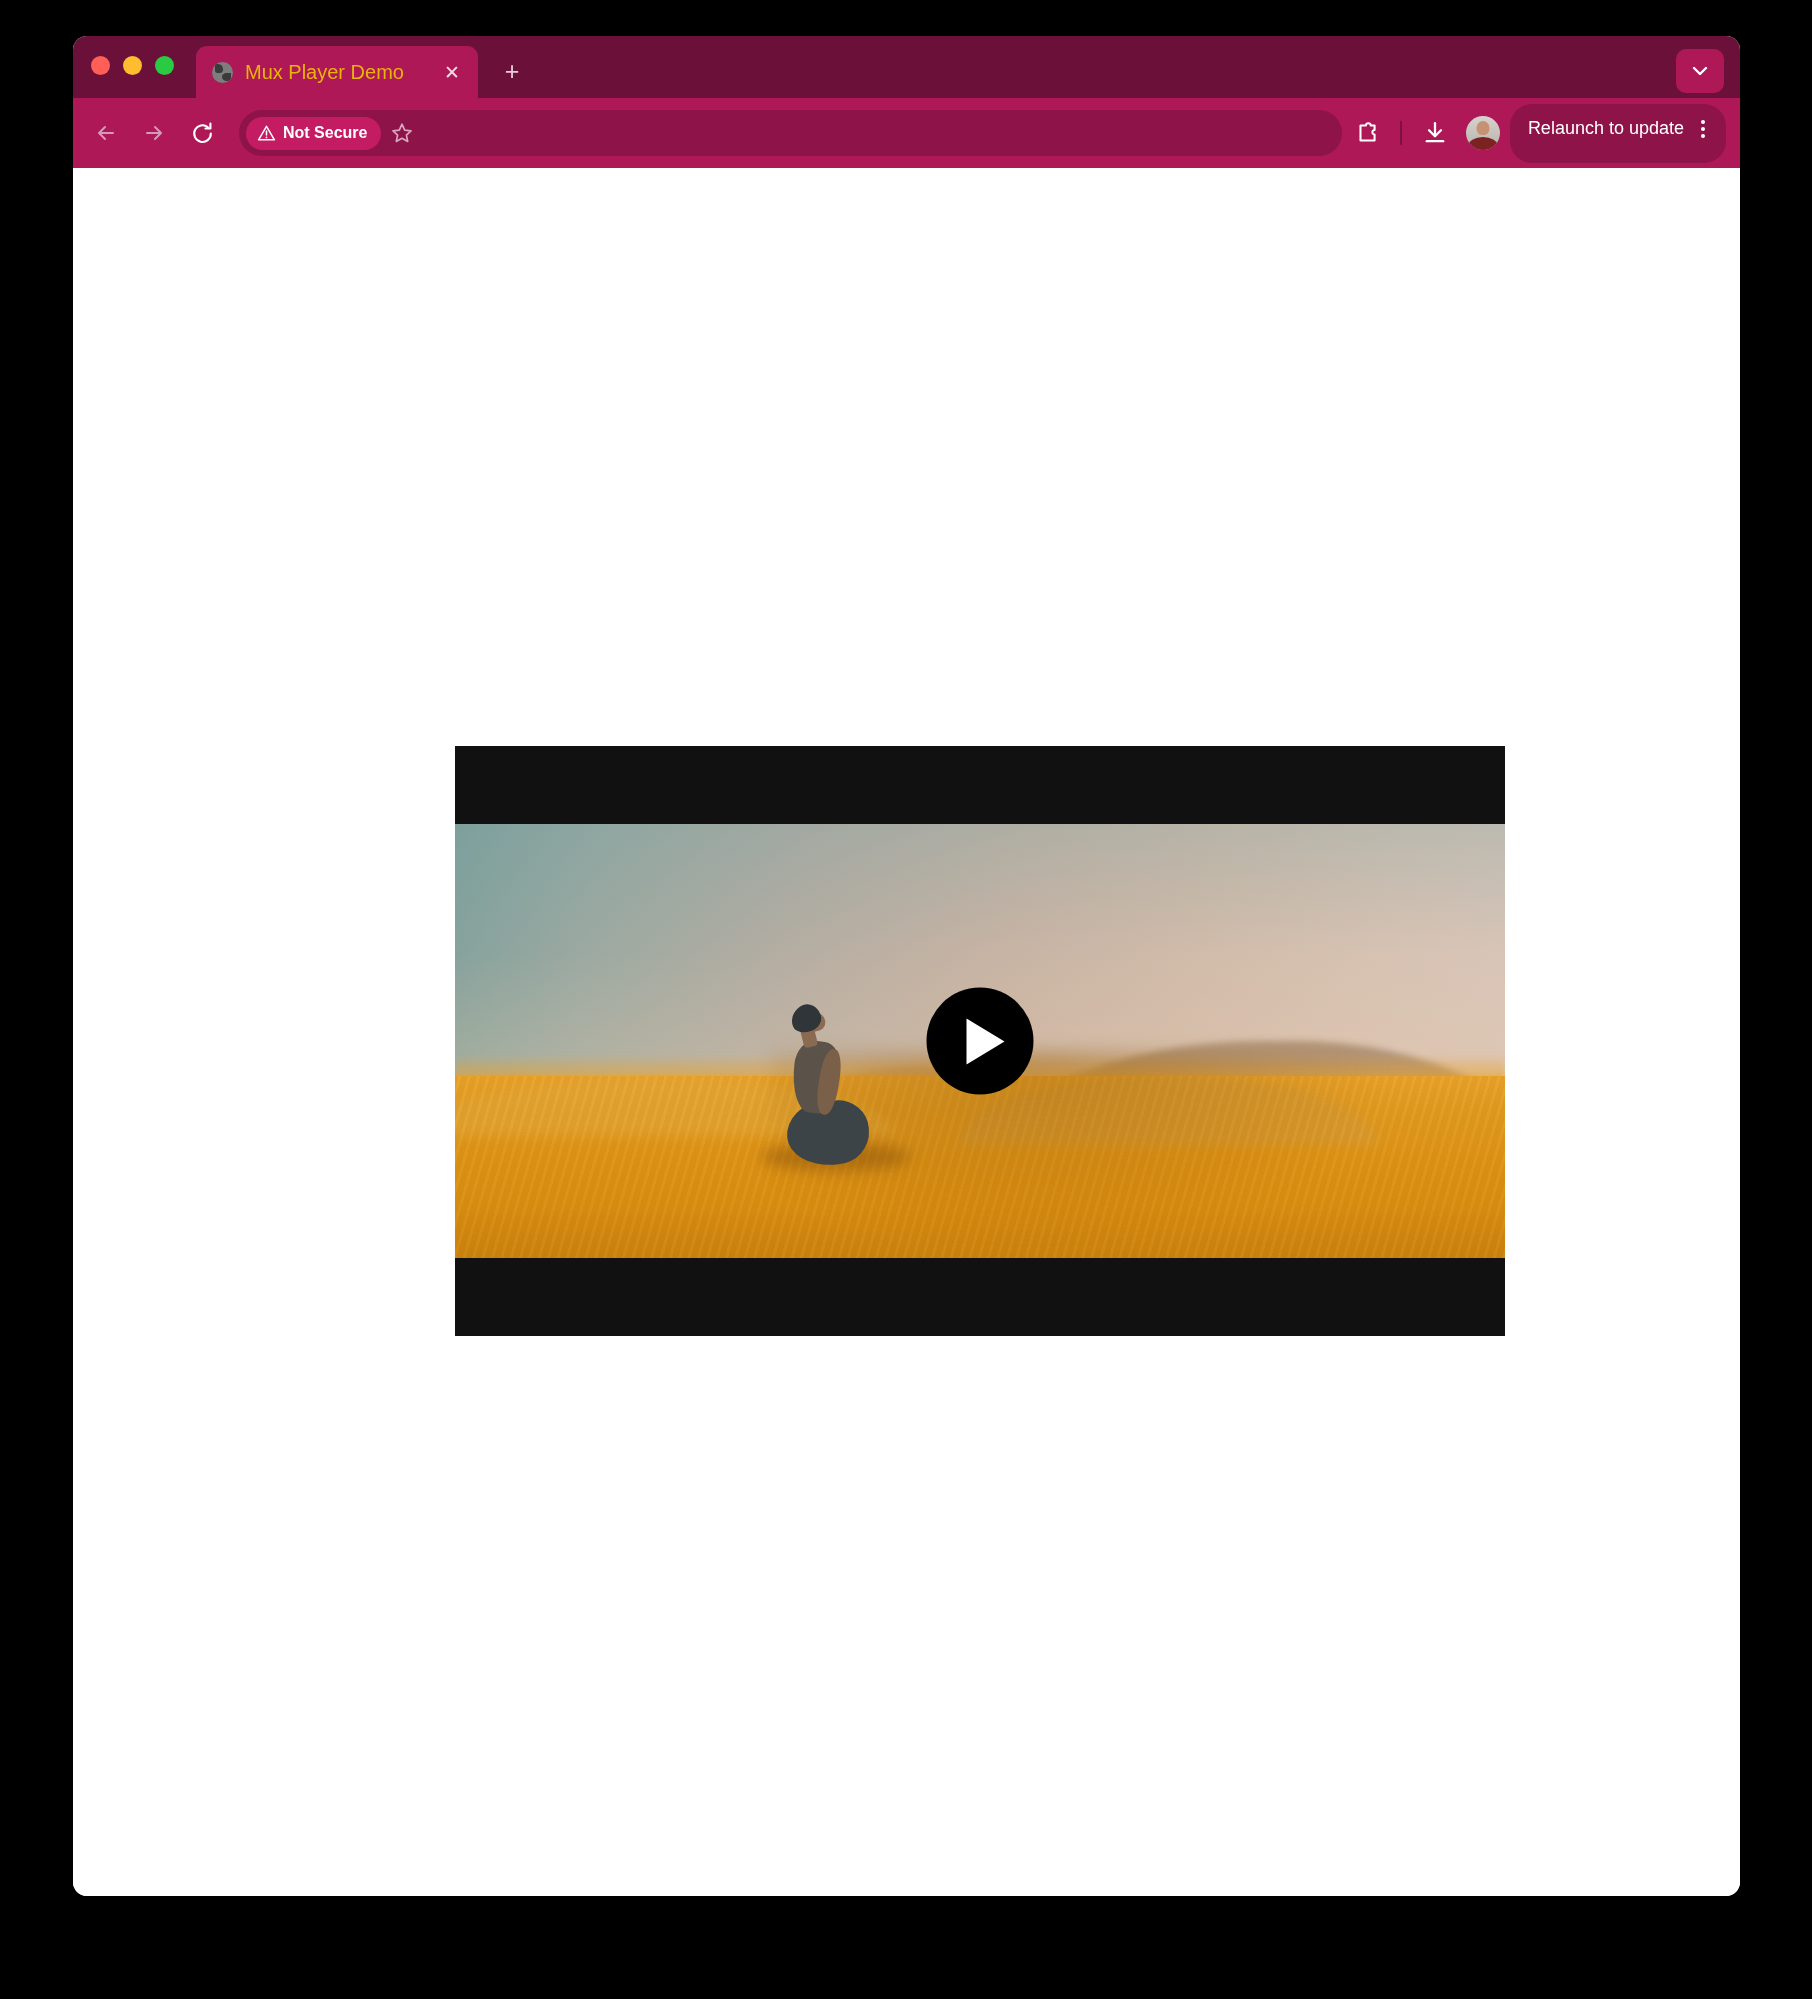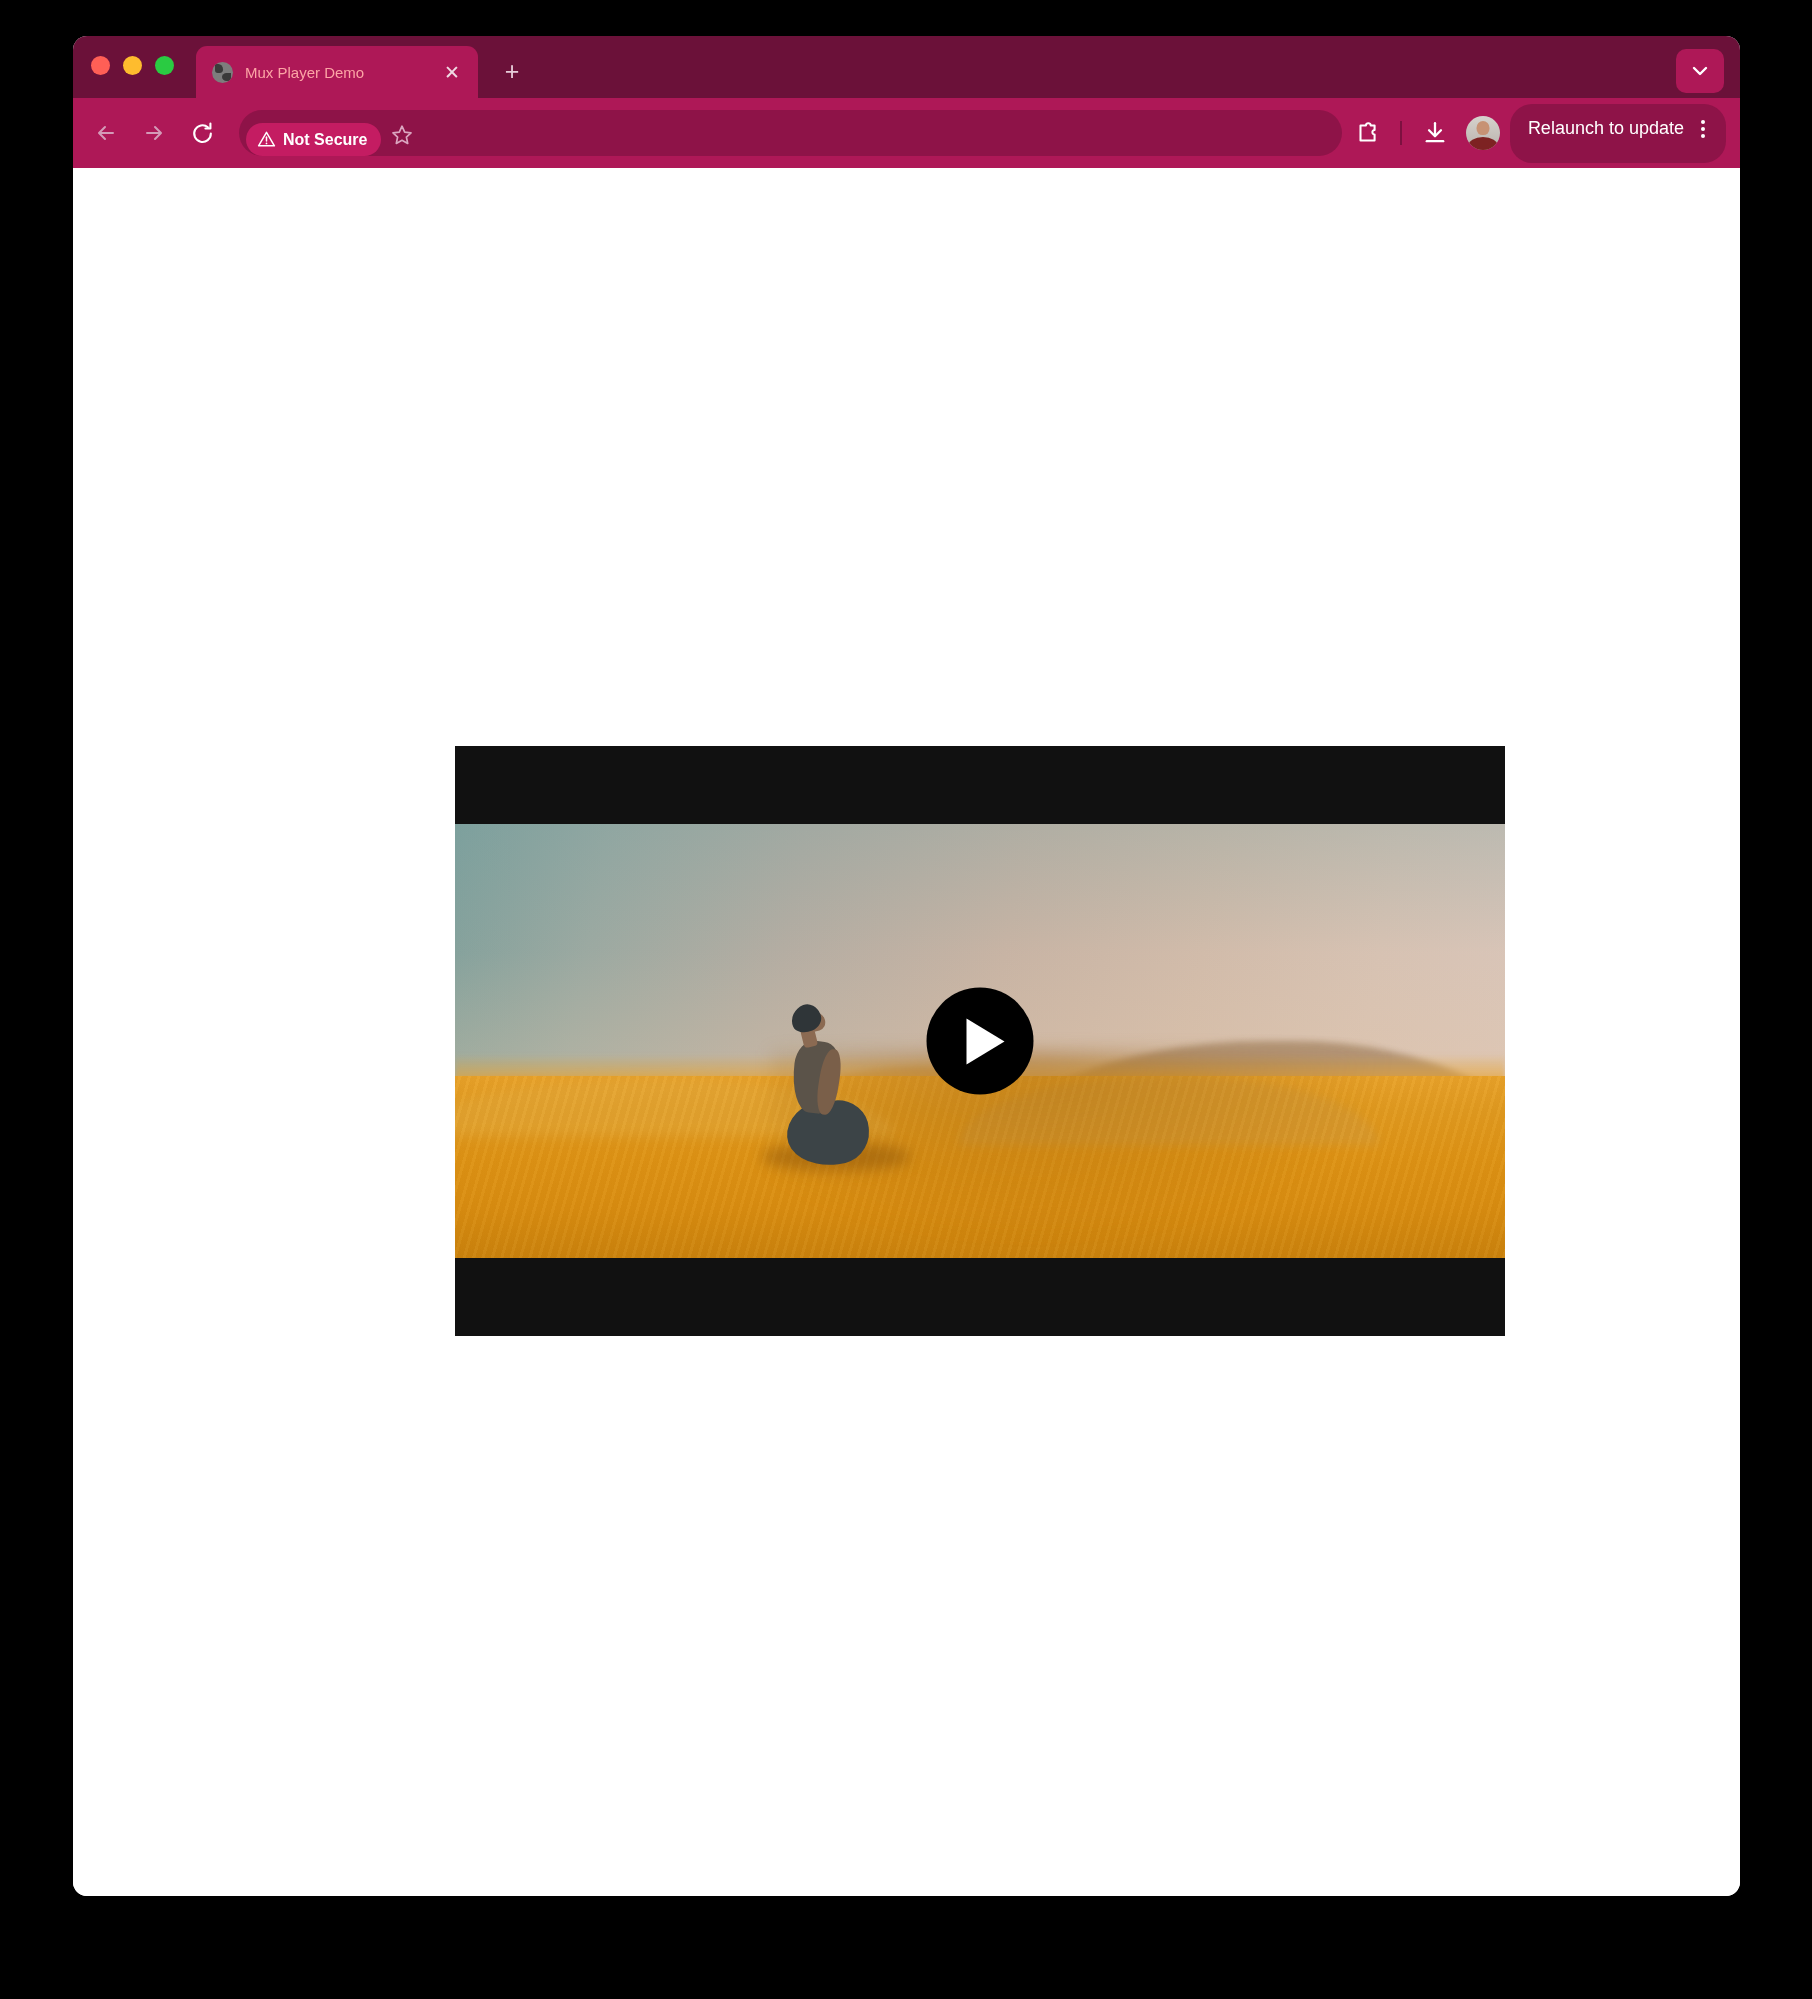--- a/index.html
+++ b/index.html
@@ -76,22 +76,22 @@
   }
   #tab-favicon::after {
     content: "";
     position: absolute; right: 2px; bottom: 2px;
     width: 9px; height: 8px;
     background: #3a3a3a;
     border-radius: 60% 0 50% 60%;
   }
   #tab-title {
     flex: 1 1 auto;
-    color: #fca5a5;
-    font-size: 15px;
+    color: #eab308;
+    font-size: 20px;
     white-space: nowrap;
     overflow: hidden;
     text-overflow: ellipsis;
   }
   #tab-close {
     flex: 0 0 auto;
     width: 24px; height: 24px;
     display: flex; align-items: center; justify-content: center;
     color: #f0dbe4; font-size: 19px; line-height: 1;
   }
@@ -126,21 +126,21 @@
     border-radius: 50%;
     display: flex; align-items: center; justify-content: center;
     flex: 0 0 46px;
   }
   #omnibox {
     flex: 1 1 auto;
     height: 46px;
     background: #8E1348;
     border-radius: 23px;
     display: flex;
-    align-items: flex-end;
+    align-items: center;
     padding: 0 8px 0 7px;
     margin-left: 12px;
     min-width: 0;
   }
   #security-chip {
     height: 33px;
     background: #C41C62;
     border-radius: 17px;
     display: flex;
     align-items: center;

